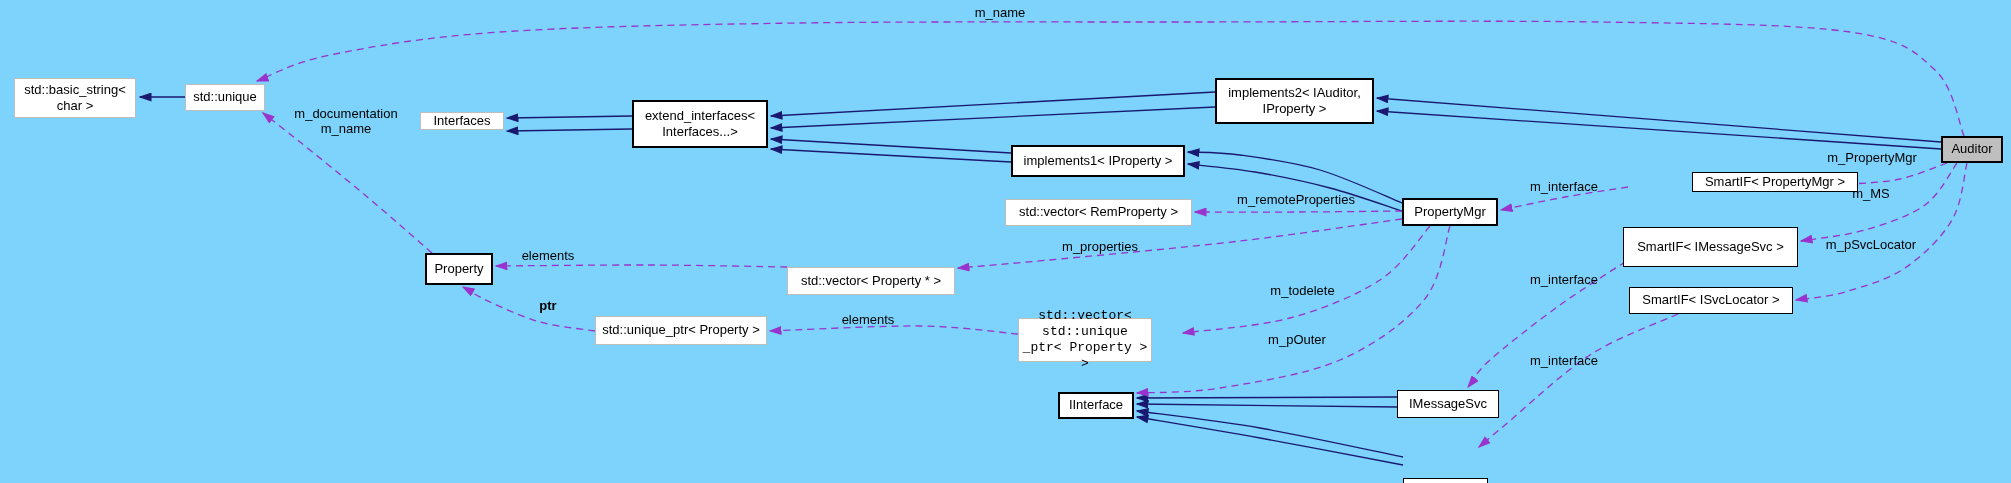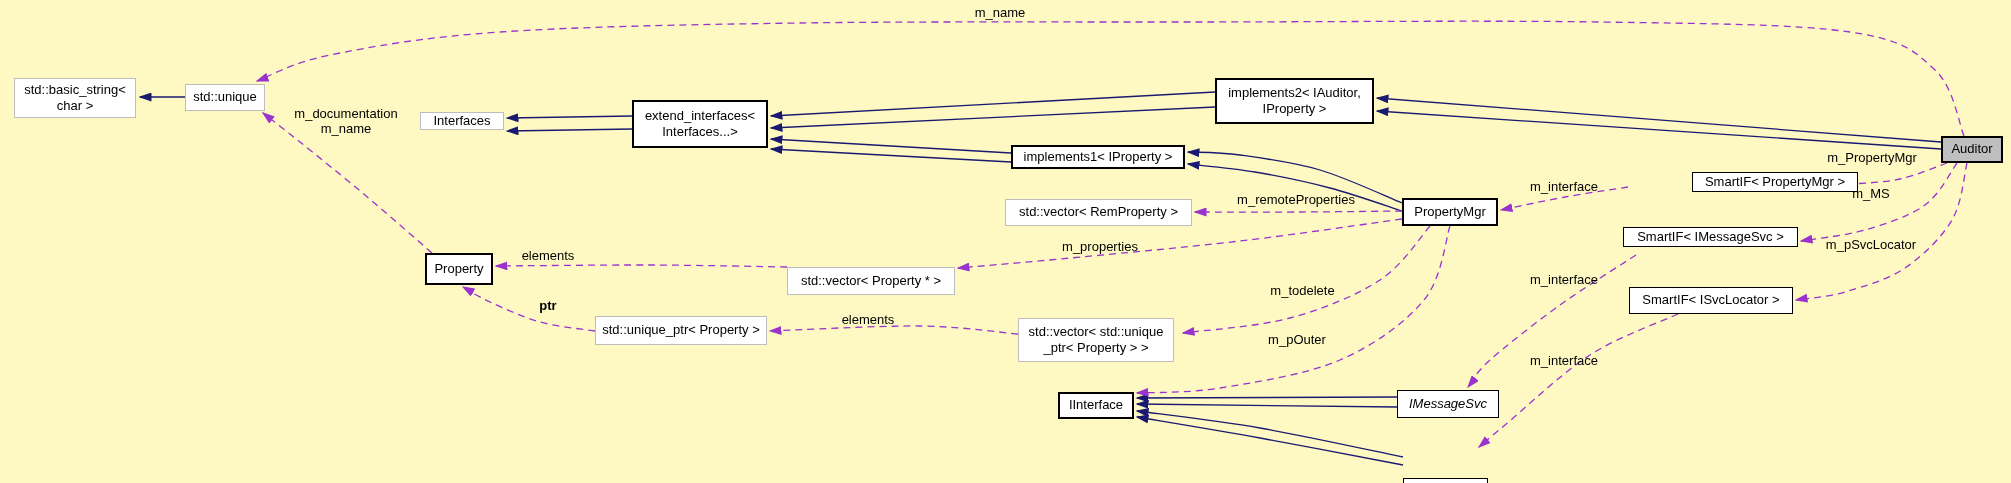--- a/index.html
+++ b/index.html
@@ -16,21 +16,21 @@
   .kind-main{border:2px solid var(--node-border);background:var(--main-fill);}
   .edge-label{position:absolute;transform:translate(-50%,-50%);
               font-size:13px;color:#000;white-space:pre-line;text-align:center;
               line-height:1.15;}
   path.edge-inherit{fill:none;stroke:var(--inherit);stroke-width:1.3px;}
   path.edge-usage{fill:none;stroke:var(--usage);stroke-width:1.3px;stroke-dasharray:7 5;}
 </style>
 </head>
 <body>
 
-<div id="canvas" style="width: 2011px; height: 483px; background: #fef9c3;">
+<div id="canvas" style="width: 2011px; height: 483px; background: #7dd3fc;">
   <svg id="edges" xmlns="http://www.w3.org/2000/svg" width="2011" height="483">
     <defs>
       <marker id="arrow-inherit" markerUnits="userSpaceOnUse" markerWidth="13" markerHeight="9" refX="11.5" refY="4.5" orient="auto">
         <path d="M0,0 L13,4.5 L0,9 z" fill="#191970"></path>
       </marker>
       <marker id="arrow-usage" markerUnits="userSpaceOnUse" markerWidth="13" markerHeight="9" refX="11.5" refY="4.5" orient="auto">
         <path d="M0,0 L13,4.5 L0,9 z" fill="#9a32cd"></path>
       </marker>
     </defs>
   <path d="M185,97 L140,97" class="edge-inherit" marker-end="url(#arrow-inherit)"></path>
@@ -81,28 +81,28 @@
     <div class="edge-label" style="left: 1871px; top: 194px;">m_MS</div>
     <div class="edge-label" style="left: 1871px; top: 245px;">m_pSvcLocator</div>
     <div class="node kind-external" style="left: 14px; top: 78px; width: 122px; height: 40px;">std::basic_string&lt;
 char &gt;</div>
     <div class="node kind-external" style="left: 185px; top: 84px; width: 80px; height: 27px;">std::unique</div>
     <div class="node kind-external" style="left: 420px; top: 112px; width: 84px; height: 18px;">Interfaces</div>
     <div class="node kind-bold" style="left: 632px; top: 100px; width: 136px; height: 48px;">extend_interfaces&lt;
 Interfaces...&gt;</div>
     <div class="node kind-bold" style="left: 1215px; top: 78px; width: 159px; height: 46px;">implements2&lt; IAuditor,
 IProperty &gt;</div>
-    <div class="node kind-bold" style="left: 1011px; top: 145px; width: 174px; height: 24px;">implements1&lt; IProperty &gt;</div>
+    <div class="node kind-bold" style="left: 1011px; top: 145px; width: 174px; height: 32px;">implements1&lt; IProperty &gt;</div>
     <div class="node kind-external" style="left: 1005px; top: 199px; width: 187px; height: 27px;">std::vector&lt; RemProperty &gt;</div>
     <div class="node kind-bold" style="left: 1402px; top: 198px; width: 96px; height: 28px;">PropertyMgr</div>
     <div class="node kind-normal" style="left: 1692px; top: 172px; width: 166px; height: 20px;">SmartIF&lt; PropertyMgr &gt;</div>
-    <div class="node kind-normal" style="left: 1623px; top: 227px; width: 175px; height: 20px;">SmartIF&lt; IMessageSvc &gt;</div>
+    <div class="node kind-normal" style="left: 1623px; top: 227px; width: 175px; height: 40px;">SmartIF&lt; IMessageSvc &gt;</div>
     <div class="node kind-normal" style="left: 1629px; top: 287px; width: 164px; height: 27px;">SmartIF&lt; ISvcLocator &gt;</div>
     <div class="node kind-main" style="left: 1941px; top: 136px; width: 62px; height: 27px;">Auditor</div>
     <div class="node kind-bold" style="left: 425px; top: 253px; width: 68px; height: 32px;">Property</div>
     <div class="node kind-external" style="left: 787px; top: 267px; width: 168px; height: 28px;">std::vector&lt; Property * &gt;</div>
     <div class="node kind-external" style="left: 595px; top: 316px; width: 172px; height: 29px;">std::unique_ptr&lt; Property &gt;</div>
-    <div class="node kind-external" style="left: 1018px; top: 318px; width: 156px; height: 44px;">std::vector&lt; std::unique
+    <div class="node kind-external" style="left: 1018px; top: 318px; width: 134px; height: 44px; font-family: Liberation Mono, monospace;">std::vector&lt; std::unique
 _ptr&lt; Property &gt; &gt;</div>
     <div class="node kind-bold" style="left: 1058px; top: 392px; width: 76px; height: 27px;">IInterface</div>
-    <div class="node kind-normal" style="left: 1397px; top: 390px; width: 102px; height: 28px; font-style: italic;">IMessageSvc</div>
+    <div class="node kind-normal" style="left: 1397px; top: 390px; width: 102px; height: 28px;">IMessageSvc</div>
     <div class="node kind-normal" style="left: 1403px; top: 450px; width: 85px; height: 27px; margin-top: 28px;">ISvcLocator</div>
   </div>
 
 </body></html>

